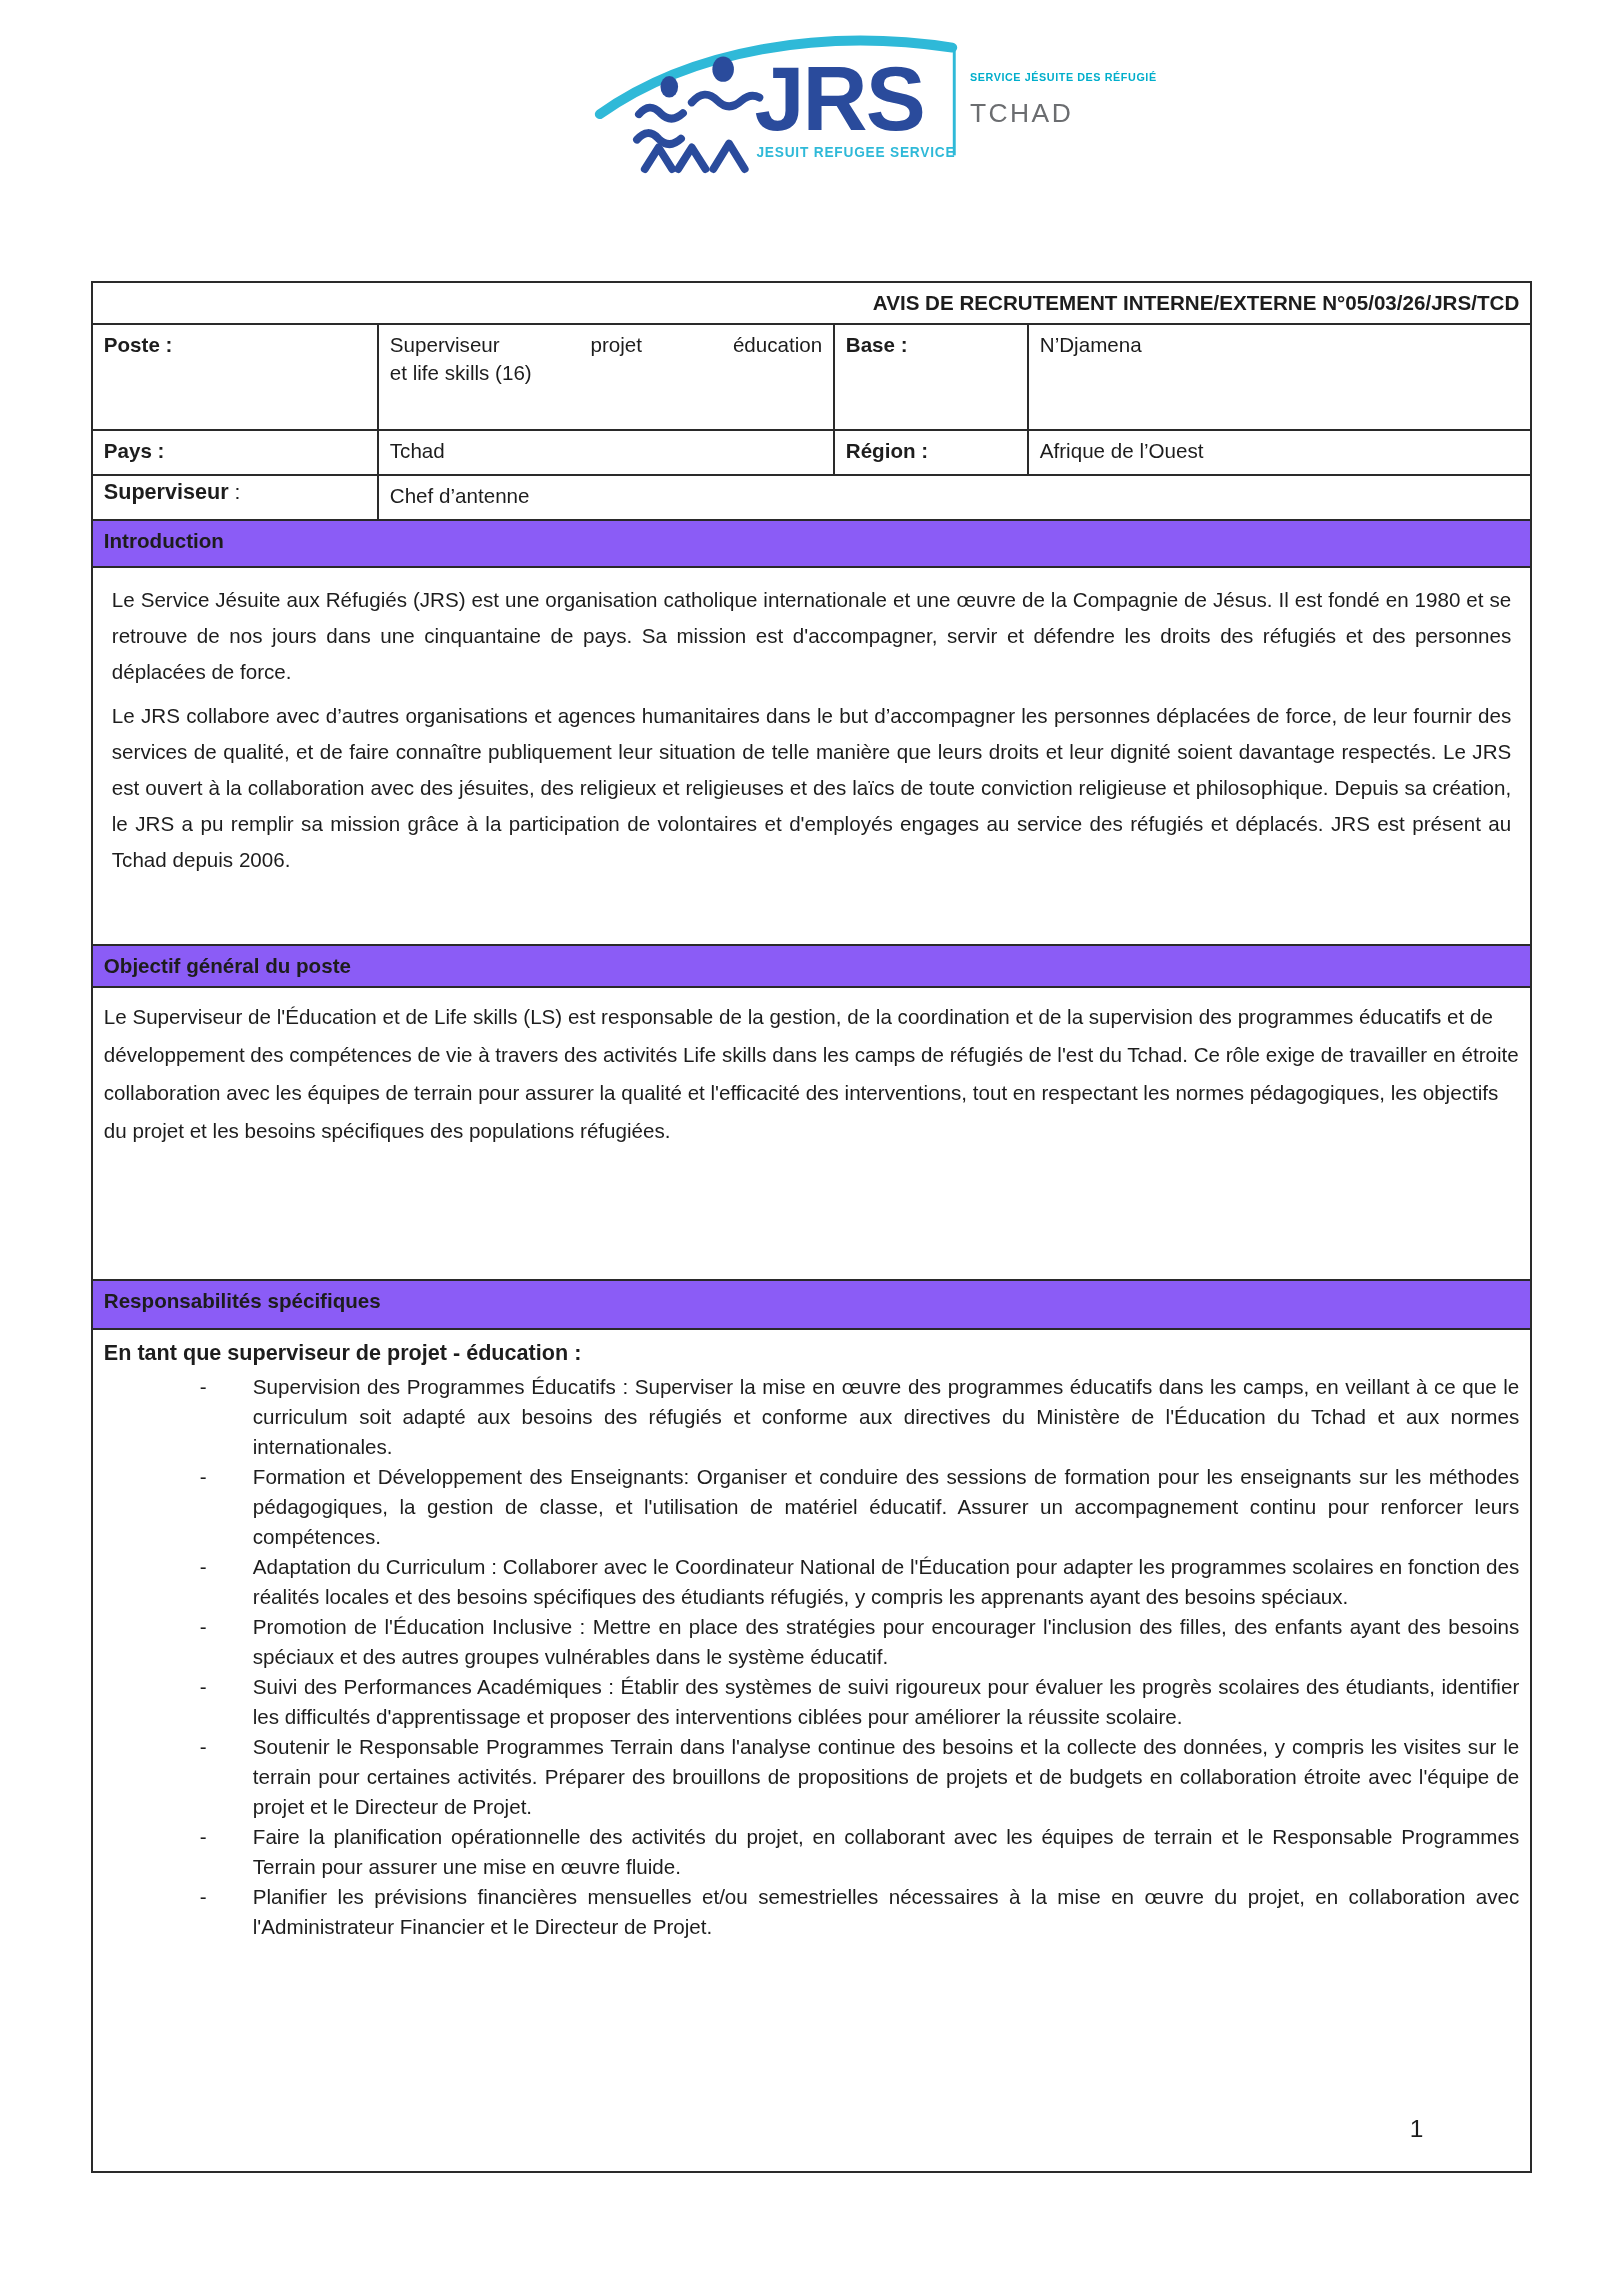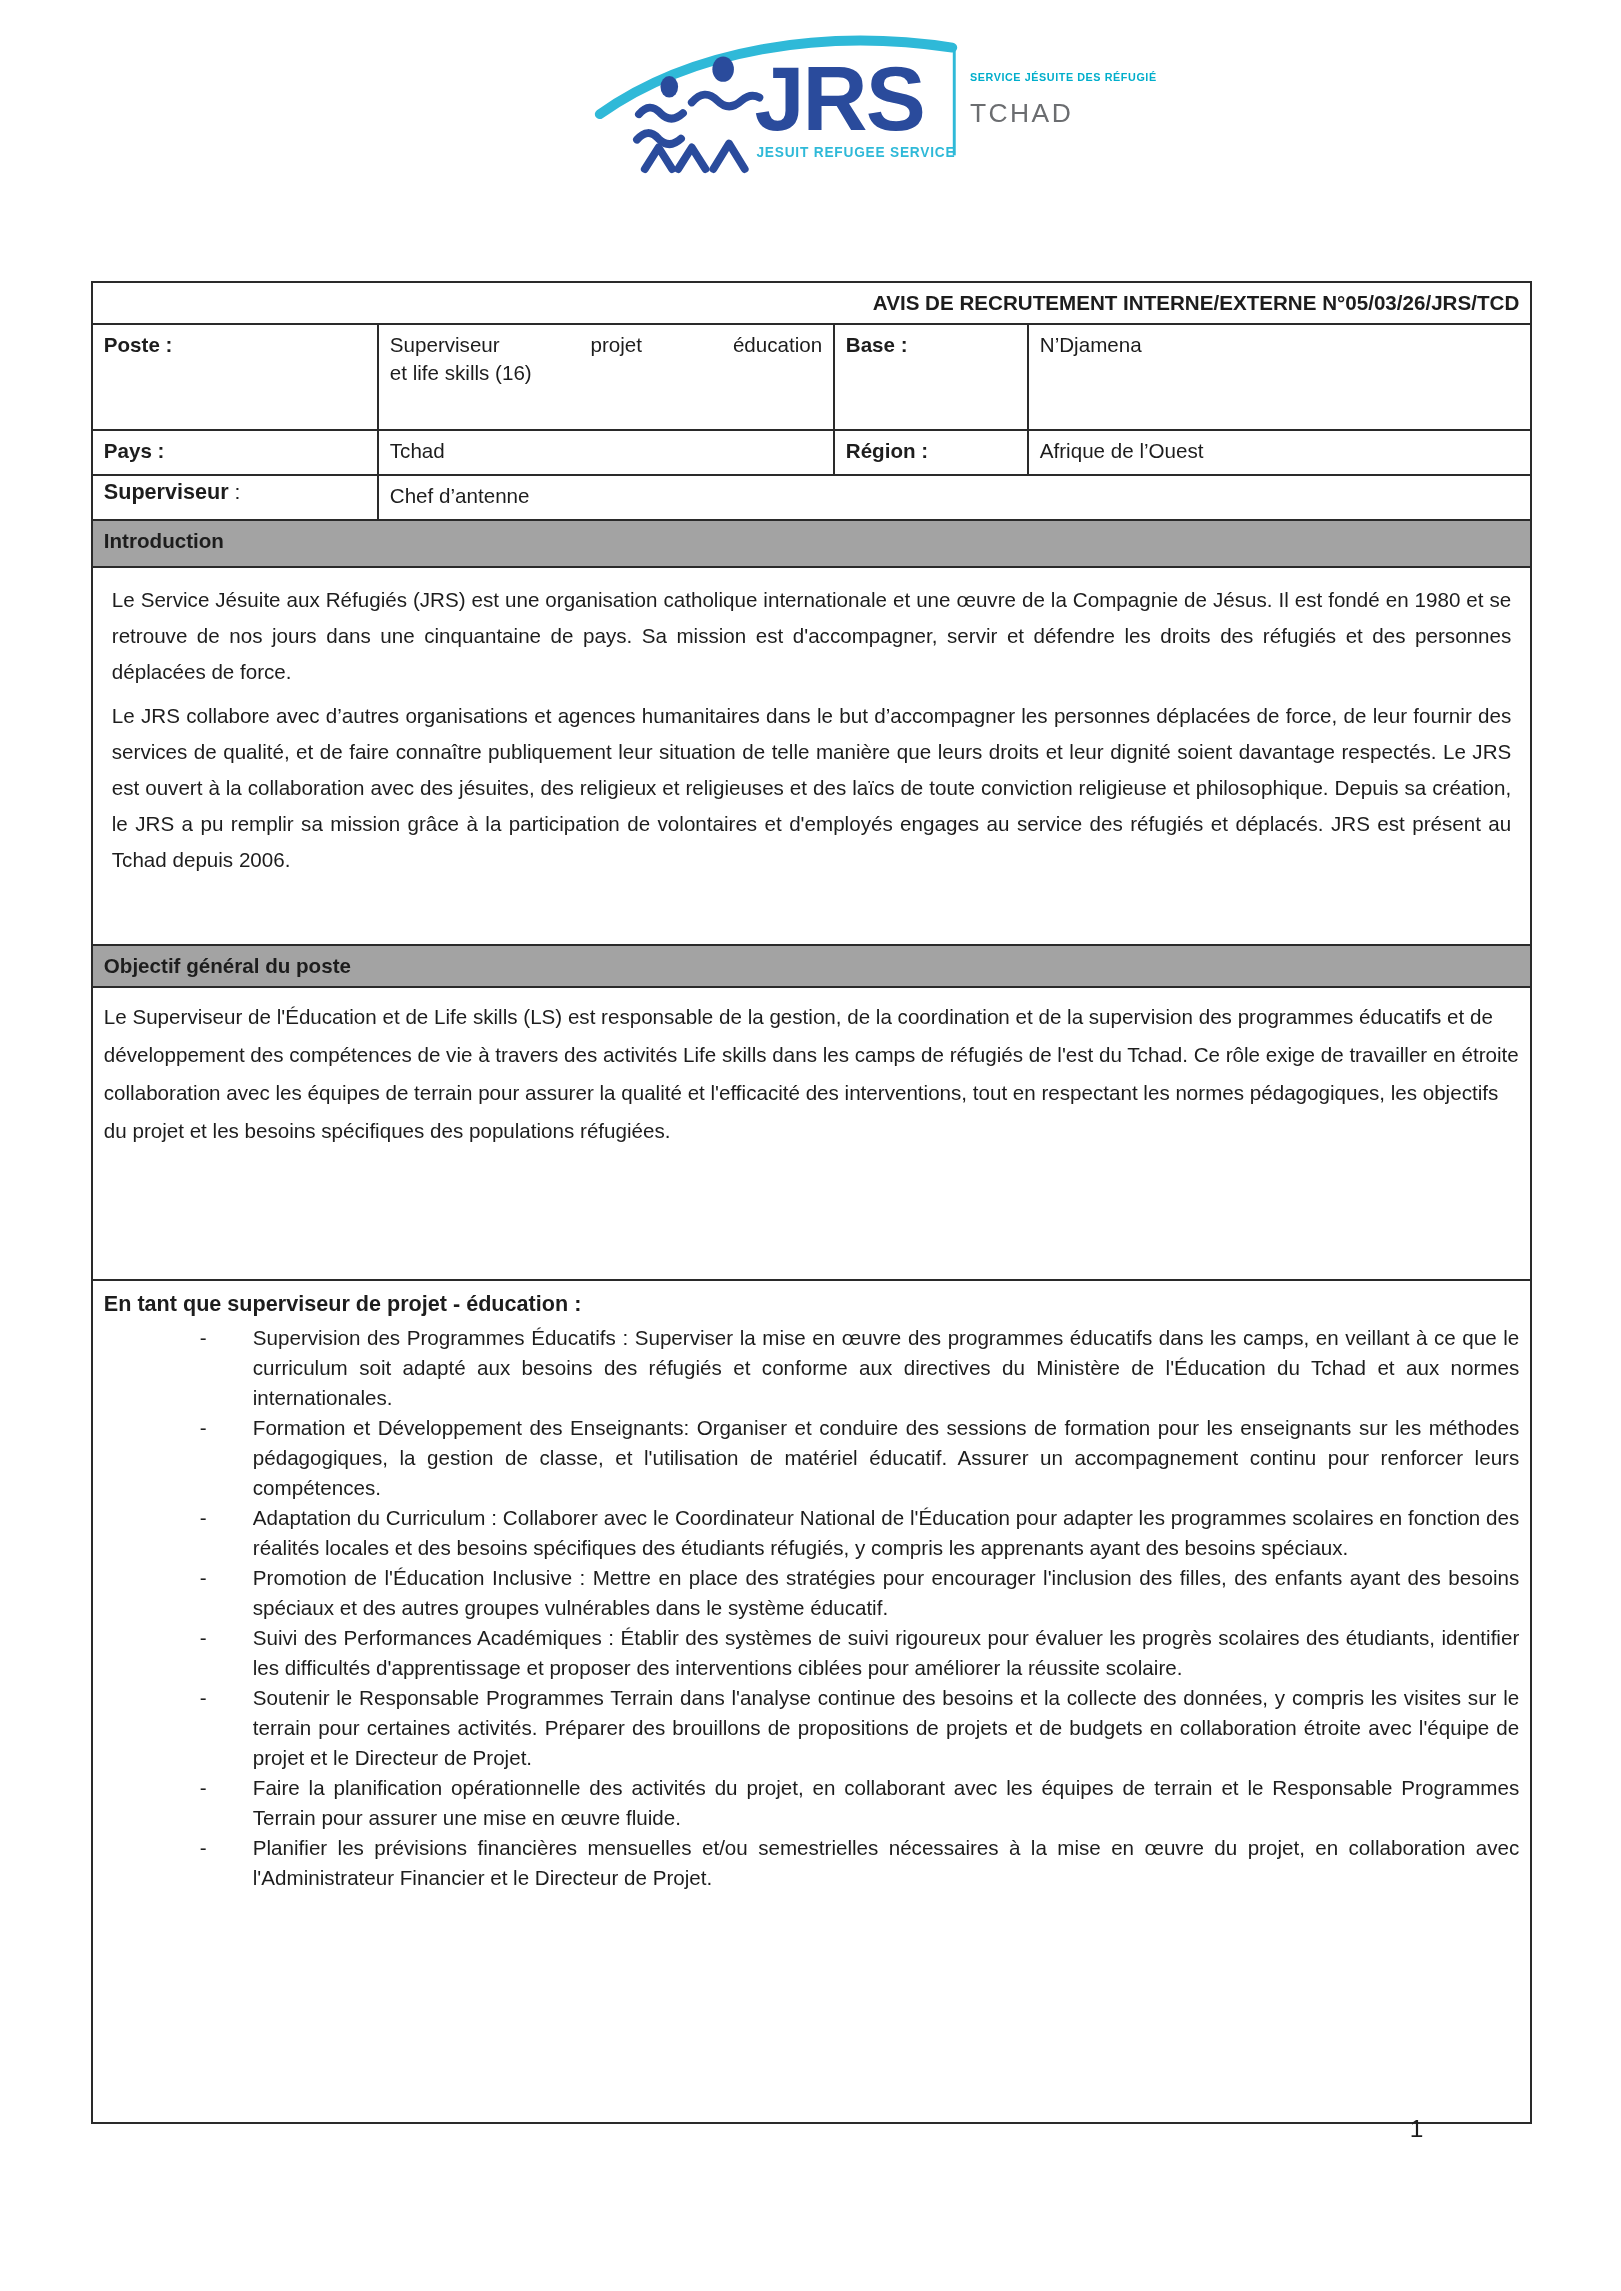--- a/index.html
+++ b/index.html
@@ -19,21 +19,21 @@
     padding:5.9px 10.8px;font-size:20.6px;line-height:1.38;
     overflow:hidden;
   }
   .title-cell{
     text-align:right;font-weight:bold;font-size:22.5px;padding:2.9px 5.9px 3.9px 5.9px;
   }
   .lbl{font-weight:bold;font-size:21.6px;padding-top:8.8px;}
   .val{font-size:21px;padding-top:8.8px;}
   .jline1{text-align:justify;text-align-last:justify;}
   .sec-head{
-    background:#a3a3a3;font-weight:bold;font-size:21.6px;
+    background:#8b5cf6;font-weight:bold;font-size:21.6px;
     padding:9.8px 10.8px 8.8px 10.8px;
   }
   .intro-cell p{margin:8px;text-align:justify;line-height:36px;}
   .obj-cell p{margin:0;text-align:left;line-height:38px;padding-top:3.9px;}
   .resp-cell .subhead{font-weight:bold;font-size:21.6px;margin:2px 0 3.9px 0;}
   ul.resp{list-style:none;margin:0;padding:0 0 5.9px 94px;}
   ul.resp li{
     position:relative;padding-left:55px;text-align:justify;line-height:30px;
   }
   ul.resp li::before{content:"-";position:absolute;left:2px;top:0;}
@@ -120,20 +120,23 @@
 
   <tr style="height:32px">
     <td colspan="4" class="sec-head">Objectif général du poste</td>
   </tr>
   <tr style="height:293px">
     <td colspan="4" class="obj-cell">
       <p>Le Superviseur de l'Éducation et de Life skills (LS) est responsable de la gestion, de la coordination et de la supervision des programmes éducatifs et de développement des compétences de vie à travers des activités Life skills dans les camps de réfugiés de l'est du Tchad. Ce rôle exige de travailler en étroite collaboration avec les équipes de terrain pour assurer la qualité et l'efficacité des interventions, tout en respectant les normes pédagogiques, les objectifs du projet et les besoins spécifiques des populations réfugiées.</p>
     </td>
   </tr>
 
+  <tr style="height:49px">
+    <td colspan="4" class="sec-head">Responsabilités spécifiques</td>
+  </tr>
   <tr style="height:843px">
     <td colspan="4" class="resp-cell">
       <div class="subhead">En tant que superviseur de projet - éducation :</div>
       <ul class="resp">
         <li>Supervision des Programmes Éducatifs : Superviser la mise en œuvre des programmes éducatifs dans les camps, en veillant à ce que le curriculum soit adapté aux besoins des réfugiés et conforme aux directives du Ministère de l'Éducation du Tchad et aux normes internationales.</li>
         <li>Formation et Développement des Enseignants: Organiser et conduire des sessions de formation pour les enseignants sur les méthodes pédagogiques, la gestion de classe, et l'utilisation de matériel éducatif. Assurer un accompagnement continu pour renforcer leurs compétences.</li>
         <li>Adaptation du Curriculum : Collaborer avec le Coordinateur National de l'Éducation pour adapter les programmes scolaires en fonction des réalités locales et des besoins spécifiques des étudiants réfugiés, y compris les apprenants ayant des besoins spéciaux.</li>
         <li>Promotion de l'Éducation Inclusive : Mettre en place des stratégies pour encourager l'inclusion des filles, des enfants ayant des besoins spéciaux et des autres groupes vulnérables dans le système éducatif.</li>
         <li>Suivi des Performances Académiques : Établir des systèmes de suivi rigoureux pour évaluer les progrès scolaires des étudiants, identifier les difficultés d'apprentissage et proposer des interventions ciblées pour améliorer la réussite scolaire.</li>
         <li>Soutenir le Responsable Programmes Terrain dans l'analyse continue des besoins et la collecte des données, y compris les visites sur le terrain pour certaines activités. Préparer des brouillons de propositions de projets et de budgets en collaboration étroite avec l'équipe de projet et le Directeur de Projet.</li>

